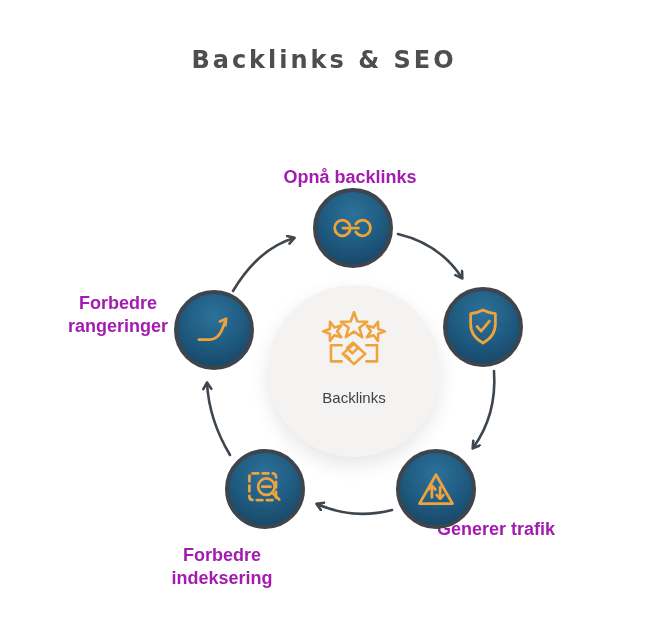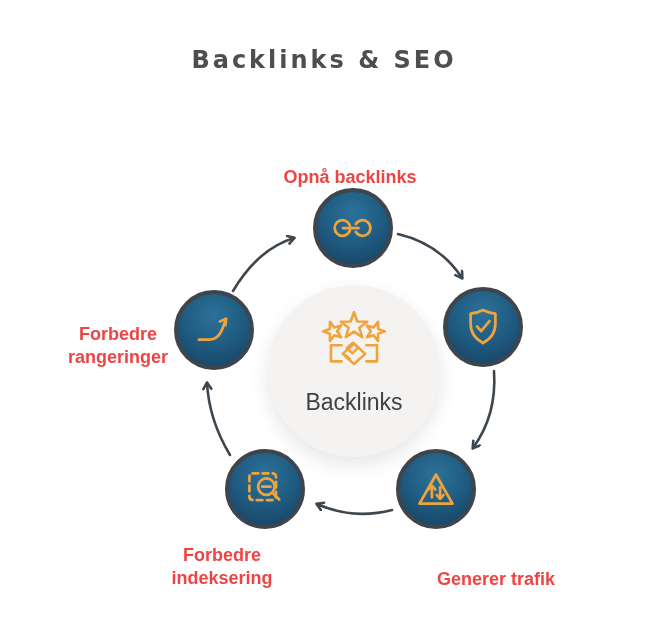--- a/index.html
+++ b/index.html
@@ -19,35 +19,35 @@
     background:radial-gradient(circle at 50% 30%, #2d7199 0%, #205d83 45%, #153f5f 100%);
     display:flex;align-items:center;justify-content:center;
   }
   .node-top{left:281px;top:188px;}
   .node-right{left:411px;top:287px;}
   .node-bottom-right{left:364px;top:449px;}
   .node-bottom-left{left:193px;top:449px;}
   .node-left{left:142px;top:290px;}
   .label{
     position:absolute;font-weight:700;font-size:18px;line-height:23px;
-    color:#ef4444;text-align:center;white-space:nowrap;
+    color:#a21caf;text-align:center;white-space:nowrap;
   }
   .label.wrap{white-space:normal;}
   .label-top{left:318px;top:166px;transform:translateX(-50%);}
   .label-right{left:498px;top:321px;text-align:left;}
-  .label-bottom-right{left:464px;top:568px;transform:translateX(-50%);}
+  .label-bottom-right{left:464px;top:518px;transform:translateX(-50%);}
   .label-bottom-left{left:190px;top:544px;transform:translateX(-50%);width:150px;}
-  .label-left{left:86px;top:323px;transform:translateX(-50%);width:130px;text-align:center;}
+  .label-left{left:86px;top:292px;transform:translateX(-50%);width:130px;text-align:center;}
   .center-circle{
     position:absolute;left:236px;top:285px;width:172px;height:172px;border-radius:50%;
     background:#f4f3f1;box-shadow:0 8px 20px rgba(0,0,0,.10);
     display:flex;flex-direction:column;align-items:center;
   }
   .center-icon{margin-top:26px;}
-  .center-label{margin-top:18px;font-size:23px;font-weight:500;color:#3e4247;}
+  .center-label{margin-top:18px;font-size:15px;font-weight:500;color:#3e4247;}
   svg .oicon{stroke:#efa33c;fill:none;stroke-linecap:round;stroke-linejoin:round;}
 </style>
 </head>
 <body>
 
 <div class="stage">
 
   <div class="title">Backlinks &amp; SEO</div>
 
   <svg class="arrows" width="648" height="636" viewBox="0 0 648 636">

